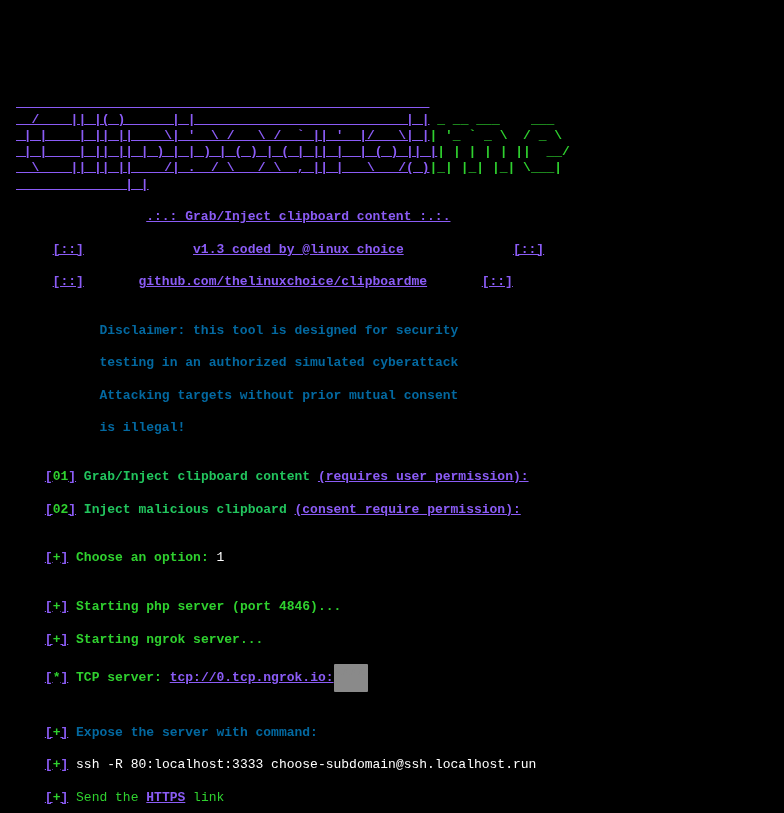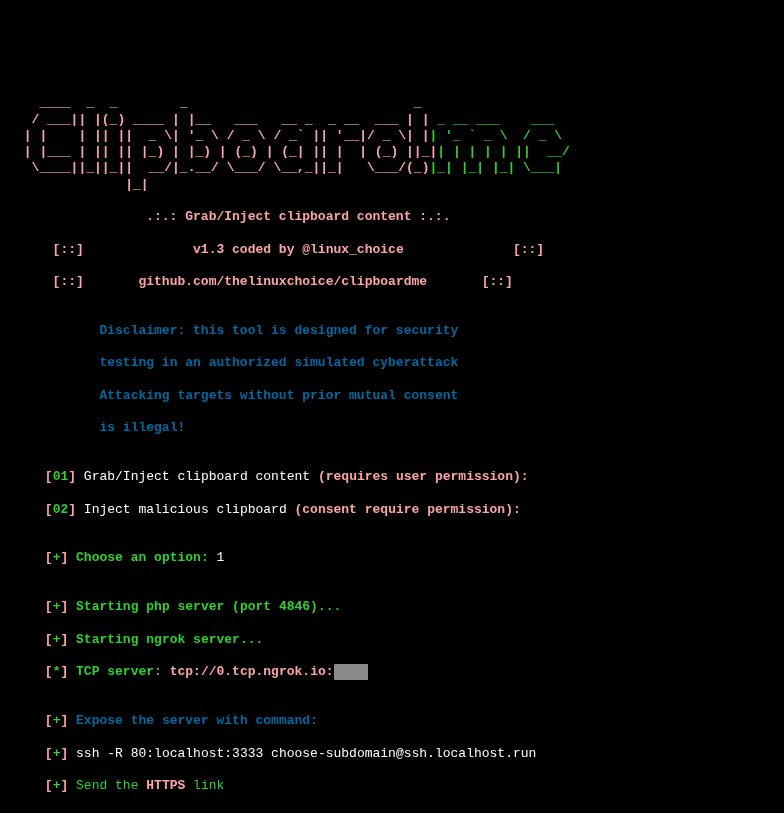--- a/index.html
+++ b/index.html
@@ -7,31 +7,31 @@
     color: #fff;
     font-family: "Menlo", "Consolas", "Courier New", monospace;
     font-size: 13px;
     line-height: 1.25;
     margin: 0;
     padding: 14px 16px;
     width: 784px;
     box-sizing: border-box;
     white-space: pre;
   }
-  .w { color: #fca5a5; font-weight: bold; }
+  .w { color: #8b5cf6; font-weight: bold; text-decoration: underline; }
   .g { color: #2fd12f; font-weight: bold; }
   .gn { color: #2fd12f; }
   .wn { color: #fff; }
-  .y { color: #ffffff; font-weight: normal; }
+  .y { color: #22c55e; font-weight: bold; }
   .r { color: #0369a1; font-weight: bold; }
   .redact {
     display: inline-block;
     background: #8a8a8a;
     color: #8a8a8a;
-    height: 16px;
+    height: 28px;
     vertical-align: middle;
     border-radius: 1px;
   }
   .ascii { font-weight: bold; letter-spacing: 0; }
   .line { display:block;margin-left:21px; }
 </style>
 </head>
 <body>
 
 

